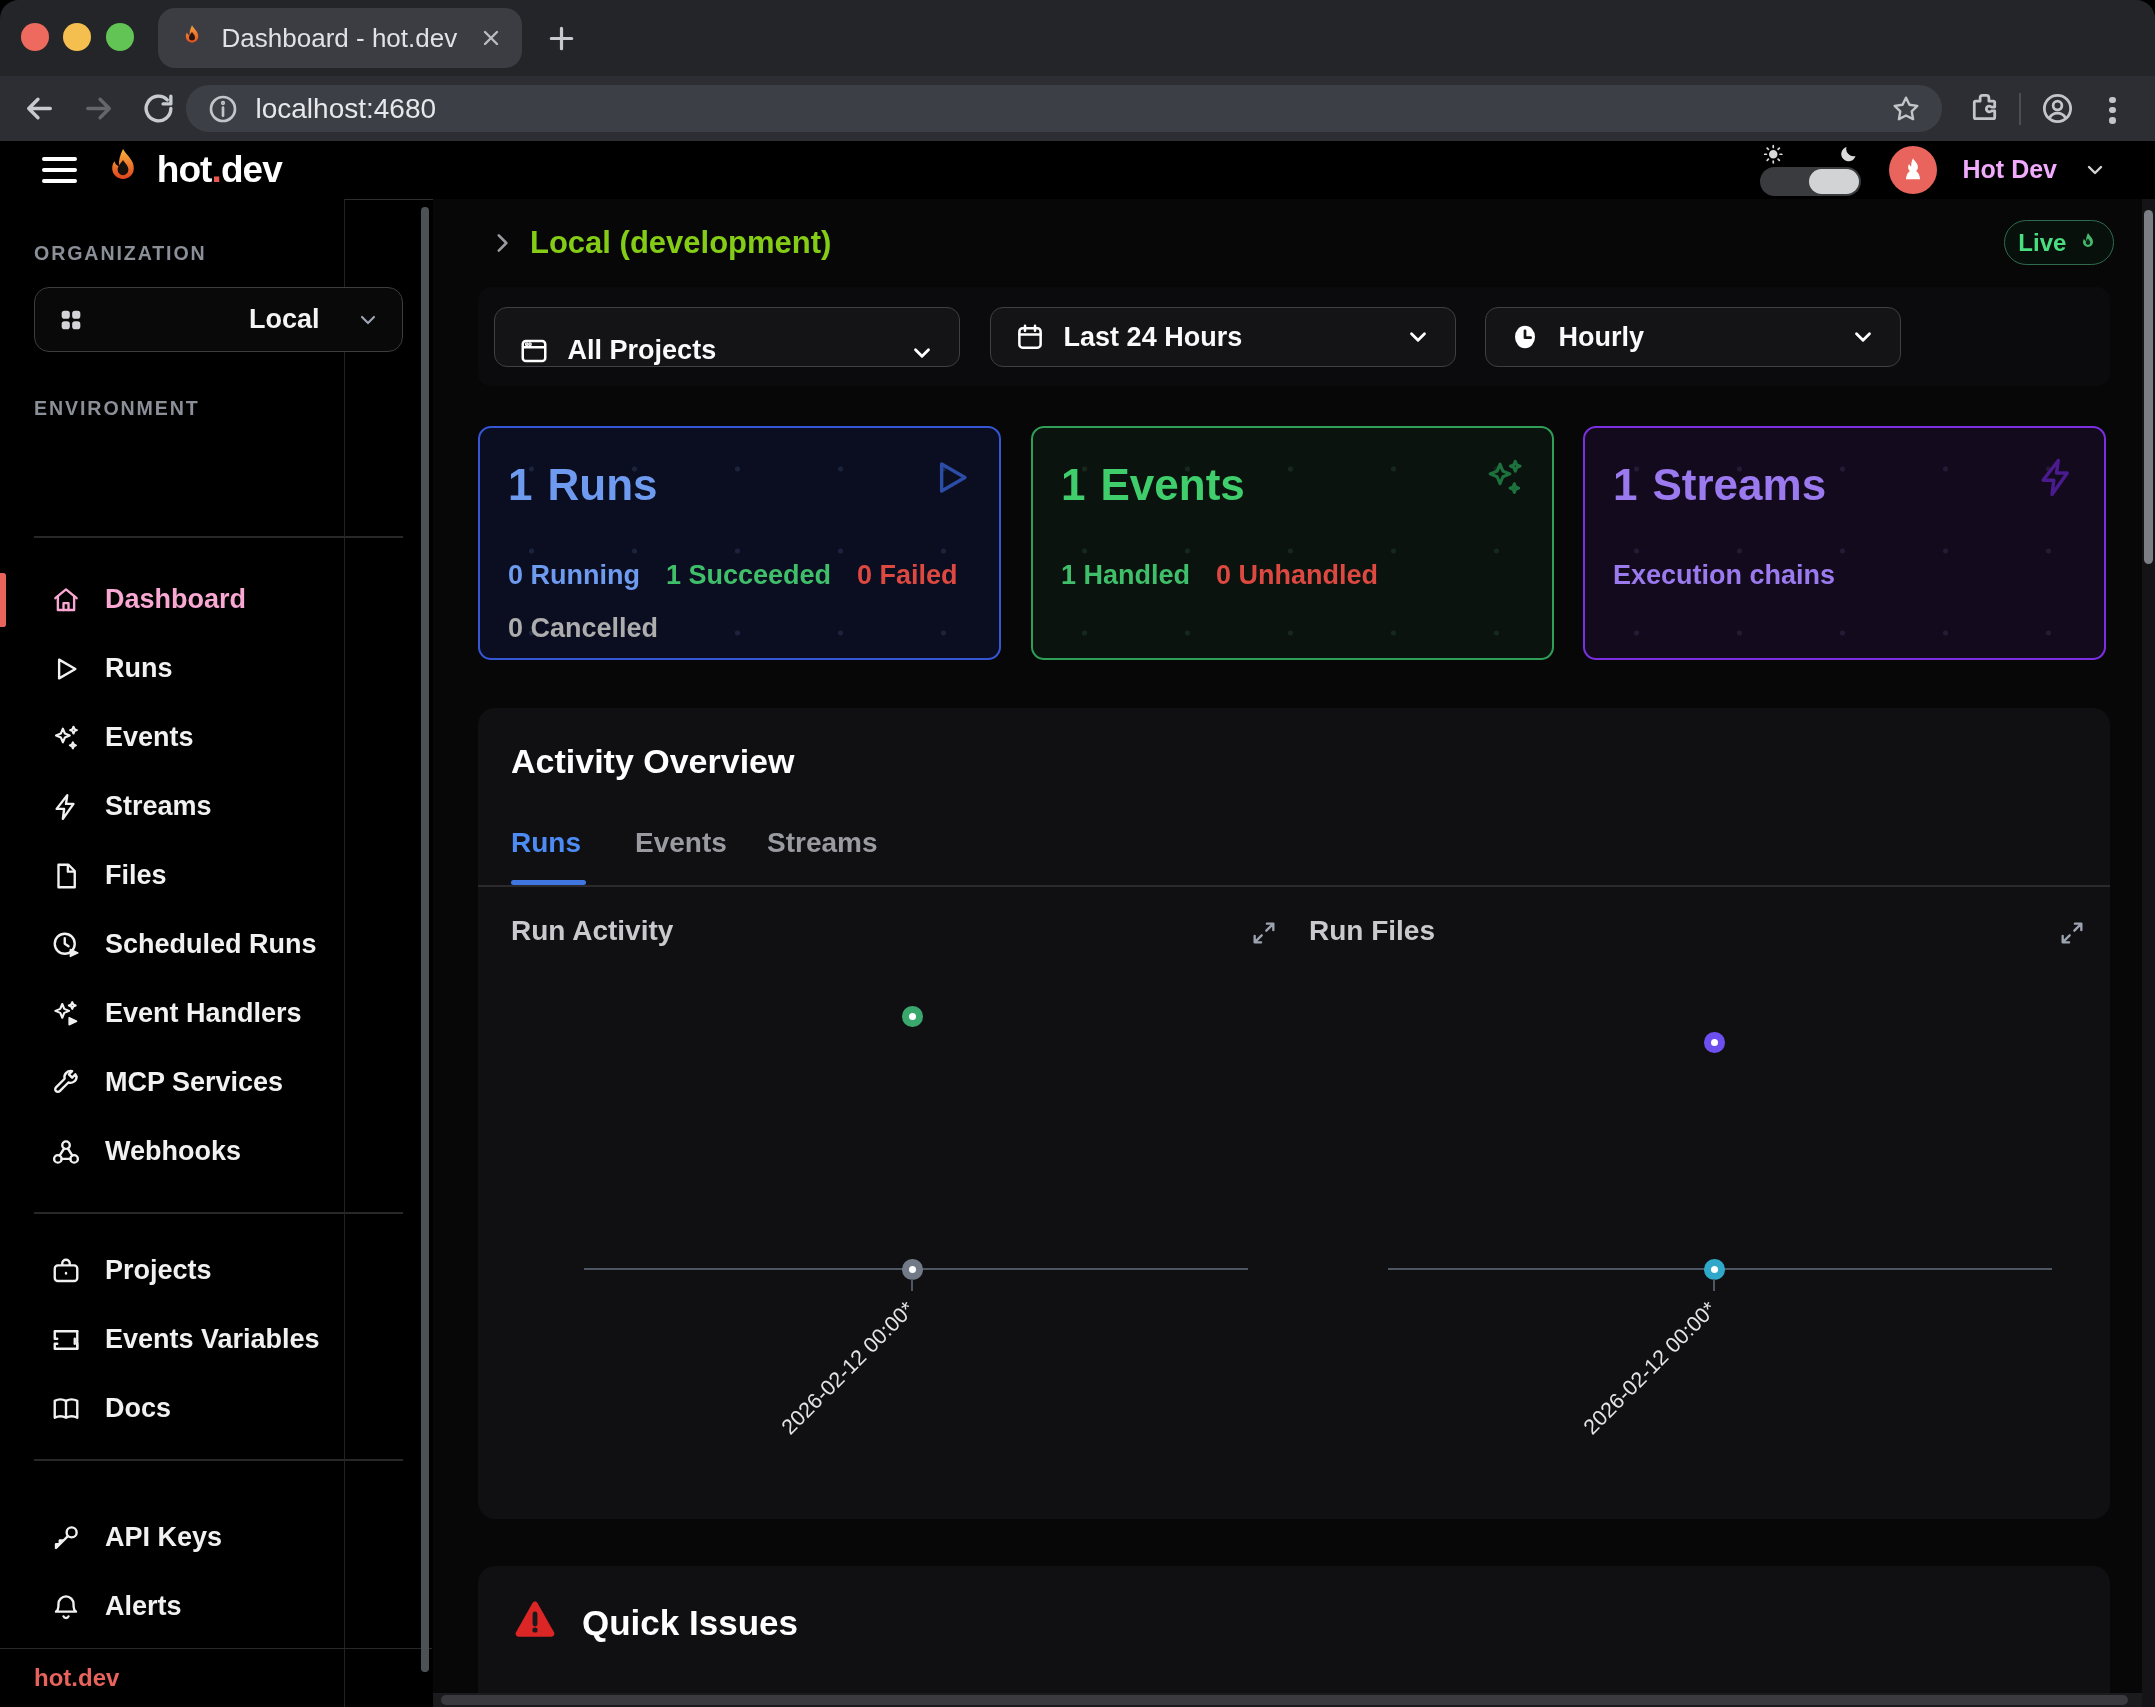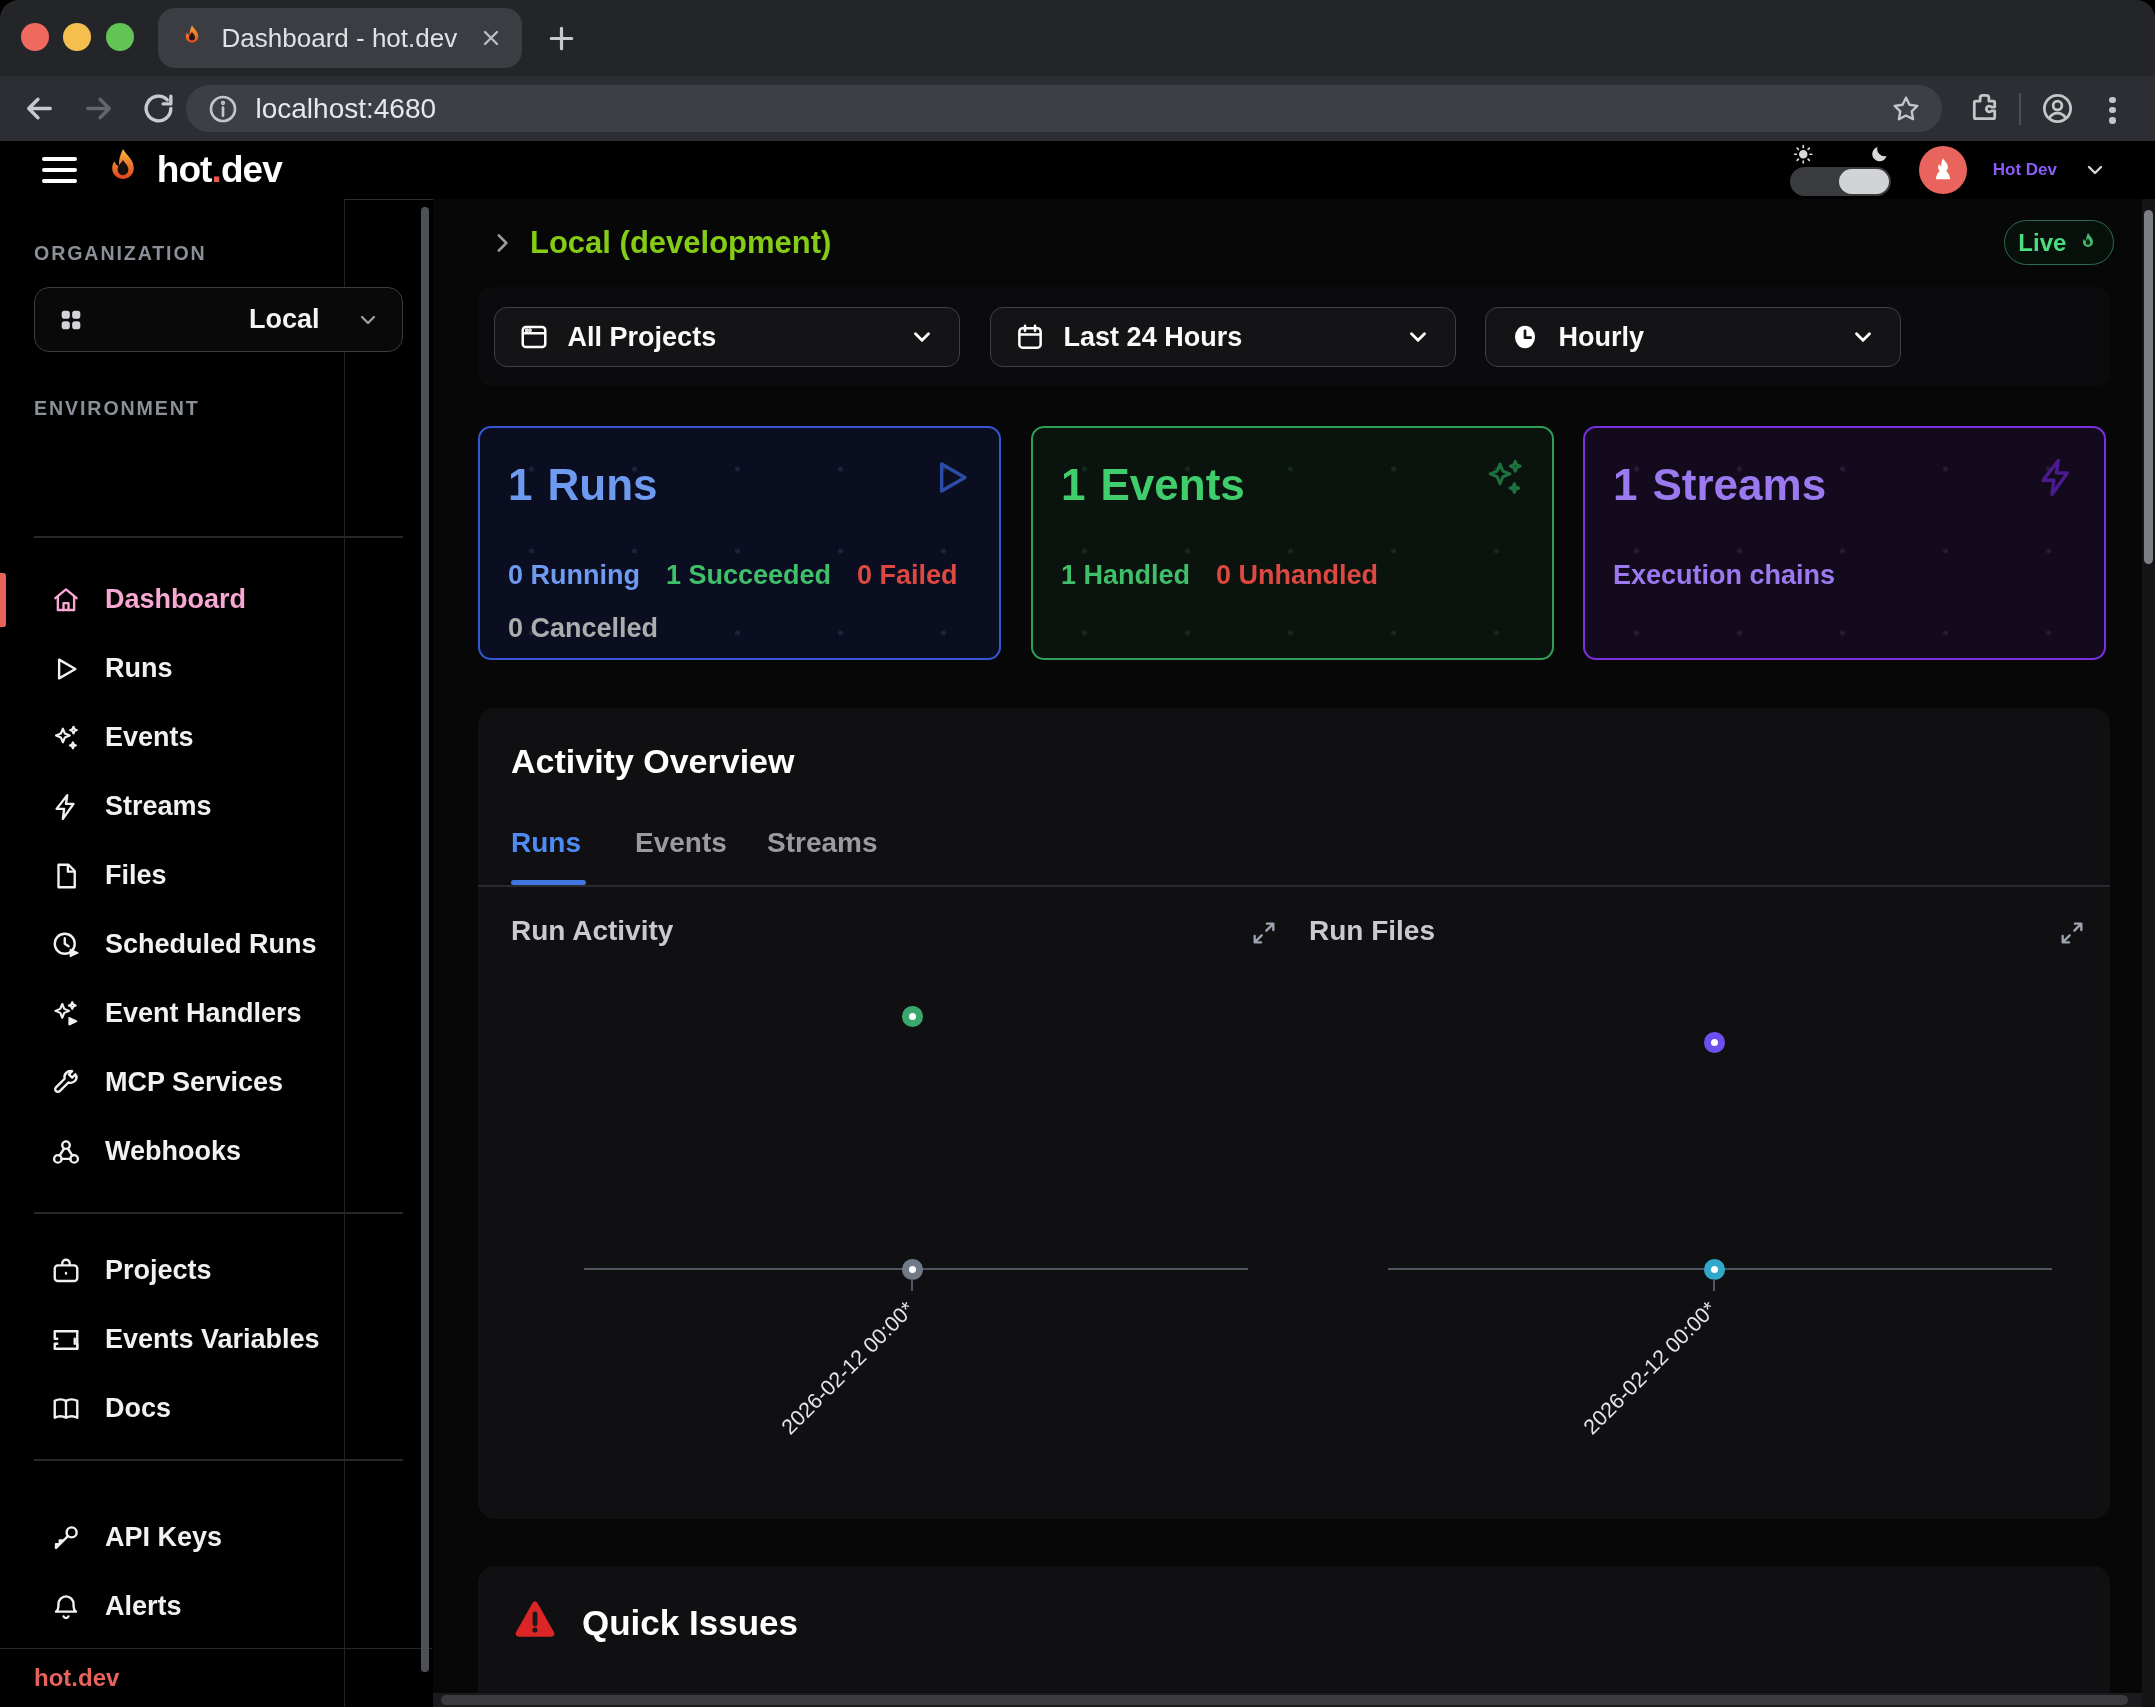--- a/index.html
+++ b/index.html
@@ -32,21 +32,21 @@
   .hamburger span { display:block; width:35px; height:3.7px; background:#fff; border-radius:1.9px; margin:7.5px 0; }
   .brand { display:flex; align-items:center; margin-left:22.4px; }
   .wordmark { font-size:37px; font-weight:800; color:#fff; letter-spacing:-0.9px; margin-left:9.3px; }
   .wordmark .dot { color:#e8584f; }
   .appbar-right { margin-left:auto; display:flex; align-items:center; gap:26px; padding-right:48px; }
   .theme { width:103px; }
   .theme-icons { display:flex; justify-content:space-between; padding:0 3.7px; color:#d9d9d9; height:20.5px; }
   .theme-track { position:relative; margin-top:1.9px; width:101px; height:29px; border-radius:15px; background:#3a3b3e; }
   .theme-knob { position:absolute; right:1.9px; top:1.9px; width:50px; height:25px; border-radius:13px; background:#d2d3d5; }
   .avatar { width:48px; height:48px; border-radius:50%; background:#e8645c; display:flex; align-items:center; justify-content:center; }
-  .user-name { font-size:17px; font-weight:700; color:#8b5cf6; }
+  .user-name { font-size:25px; font-weight:700; color:#f0abfc; }
 
   
   .sidebar { position:absolute; left:0; top:199px; width:345px; height:1508px; background:#000; border-right:1.9px solid #232326;text-align:right; }
   .side-label { position:absolute; left:34px; font-size:19.6px; font-weight:700; letter-spacing:1.9px; color:#8a8f98; }
   .side-select { position:absolute; left:34px; width:369px; height:65px; border:1.9px solid #3d3d40; border-radius:15px; background:#09090a; display:flex; align-items:center; padding:0 22.4px; cursor:pointer; }
   .side-select .lbl { font-size:27px; font-weight:600; color:#f4f4f5; margin-left:20.5px; flex:1; }
   .side-div { position:absolute; left:34px; width:369px; height:1.9px; background:#28282b; }
   .navlist { position:absolute; left:0; width:433px; }
   .navitem { position:relative; height:69px; display:flex; align-items:center; padding-left:51px; color:#f1f1f2; cursor:pointer; }
   .navitem .nlabel { font-size:27px; font-weight:600; margin-left:24px; }
@@ -59,21 +59,21 @@
   
   .main { position:absolute; left:433px; top:199px; width:1722px; height:1508px; background:#070708; }
   .crumbrow { position:absolute; left:56px; top:26px; display:flex; align-items:center; gap:15px; }
   .crumb-title { font-size:31px; font-weight:700; color:#84cc16; }
   .live { position:absolute; left:1571px; top:21.4px; width:110px; height:45px; border:1.9px solid #2e6b4f; border-radius:22.4px; background:rgba(34,197,94,0.05); display:flex; align-items:center; justify-content:center; gap:9.3px; }
   .live .lt { font-size:24px; font-weight:600; color:#4ade80; }
 
   .filterbar { position:absolute; left:45px; top:88px; width:1632px; height:99px; background:#0b0b0d; border-radius:13px; }
   .dd { position:absolute; top:108px; height:60px; border:1.9px solid #3f3f44; border-radius:13px; background:#141416; display:flex; align-items:center; padding:0 24px; cursor:pointer; }
   .dd .dlbl { font-size:27px; font-weight:700; color:#fafafa; margin-left:18.6px; flex:1; }
-  .dd1 { left:61px; width:466px; } .dd2 { left:557px; width:466px; } .dd3 { left:1052px; width:416px; }
+  .dd1 { left:61px; width:466px;align-items:flex-end; } .dd2 { left:557px; width:466px; } .dd3 { left:1052px; width:416px; }
 
   .card { position:absolute; top:227px; width:523px; height:234px; border-radius:13px; padding:32px 28px; }
   .card1 { left:45px; border:2.8px solid #3557d6; background:#0a0e20; background-image:radial-gradient(circle, rgba(120,140,200,0.16) 2.3px, transparent 2.8px); background-size:103px 82px; }
   .card2 { left:598px; border:2.8px solid #2f9e57; background:#0a130e; background-image:radial-gradient(circle, rgba(110,190,140,0.12) 2.3px, transparent 2.8px); background-size:103px 82px; }
   .card3 { left:1150px; border:2.8px solid #7c2fe2; background:#130b1d; background-image:radial-gradient(circle, rgba(170,130,220,0.12) 2.3px, transparent 2.8px); background-size:103px 82px; }
   .card-title { font-size:44px; font-weight:800; display:flex; gap:15px; align-items:baseline; }
   .card1 .card-title { color:#6e9af0; } .card2 .card-title { color:#3fce6b; } .card3 .card-title { color:#9b79ef; }
   .card-ico { position:absolute; right:26px; top:28px; width:43px; height:43px; }
   .card1 .card-ico { color:#2c4da6; } .card2 .card-ico { color:#1d713d; } .card3 .card-ico { color:#4a1a8f; }
   .card-stats { position:absolute; left:28px; top:132px; display:flex; gap:26px; font-size:27px; font-weight:700; white-space:nowrap; }

